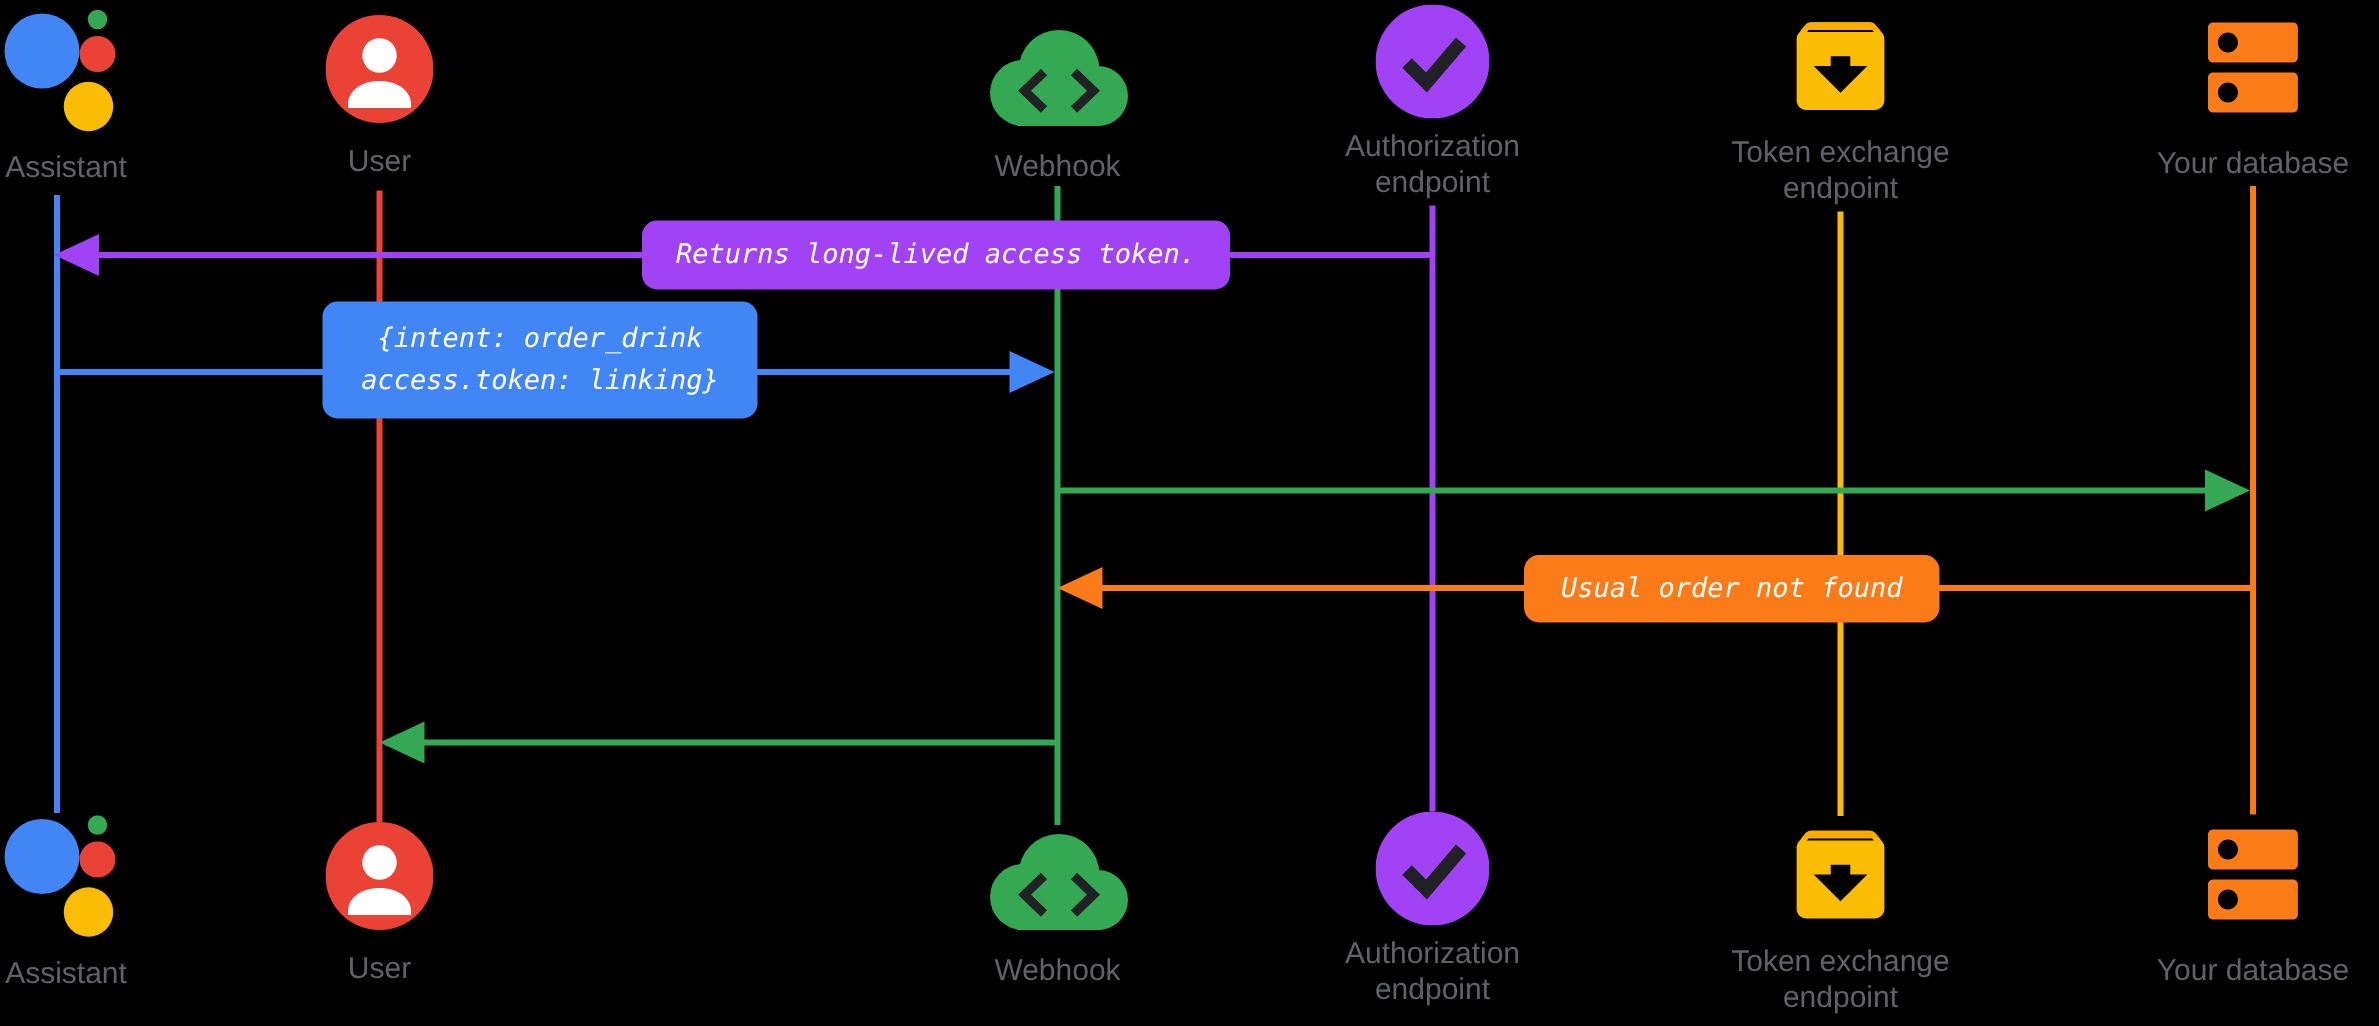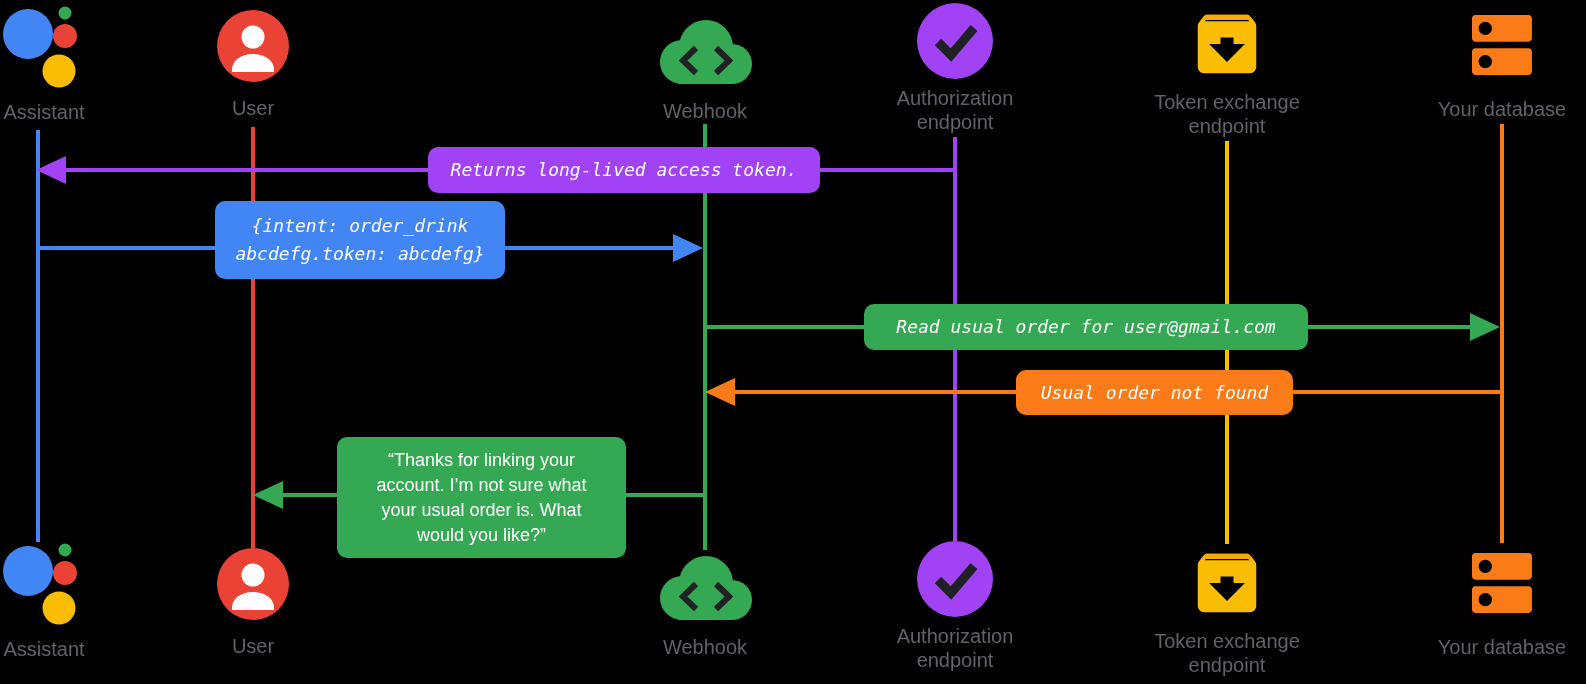--- a/index.html
+++ b/index.html
@@ -42,37 +42,28 @@
 
   <div class="msg-line" style="left:281px;top:493px;width:424px;background:#34A853"></div>
   <div class="head left" style="left:253px;top:481px;color:#34A853"></div>
 
   <div class="msg-box" style="left:428px;top:147px;width:392px;height:46px;background:#A142F4">
     <span>Returns long-lived access token.</span>
   </div>
 
   <div class="msg-box" style="left:215px;top:201px;width:290px;height:78px;background:#4285F4">
     <span>{intent: order_drink</span>
-    <span>abcdefg.token: abcdefg}</span>
+    <span>access.token: linking}</span>
   </div>
 
-  <div class="msg-box" style="left:864px;top:304px;width:444px;height:46px;background:#34A853">
-    <span>Read usual order for user@gmail.com</span>
-  </div>
 
   <div class="msg-box" style="left:1016px;top:370px;width:277px;height:45px;background:#FA7B17">
     <span>Usual order not found</span>
   </div>
 
-  <div class="msg-box sans" style="left:337px;top:437px;width:289px;height:121px;background:#34A853">
-    <span>“Thanks for linking your</span>
-    <span>account. I’m not sure what</span>
-    <span>your usual order is. What</span>
-    <span>would you like?”</span>
-  </div>
 
   <div class="actor" style="left:-2px;top:5px;width:92px">
     <svg width="84" height="88" viewBox="0 0 84 88">
       <circle cx="26" cy="29" r="25" fill="#4285F4"></circle>
       <circle cx="63" cy="31" r="12" fill="#EA4335"></circle>
       <circle cx="63" cy="8" r="6.5" fill="#34A853"></circle>
       <circle cx="57" cy="66" r="16.5" fill="#FBBC04"></circle>
     </svg>
     <div class="actor-label">Assistant</div>
   </div>

